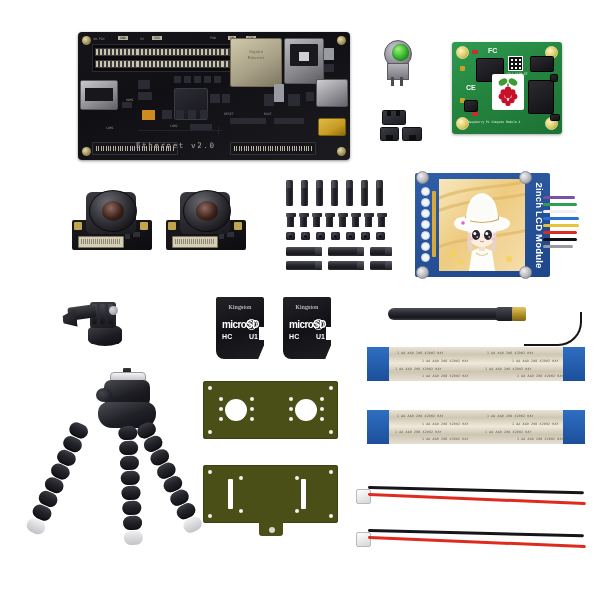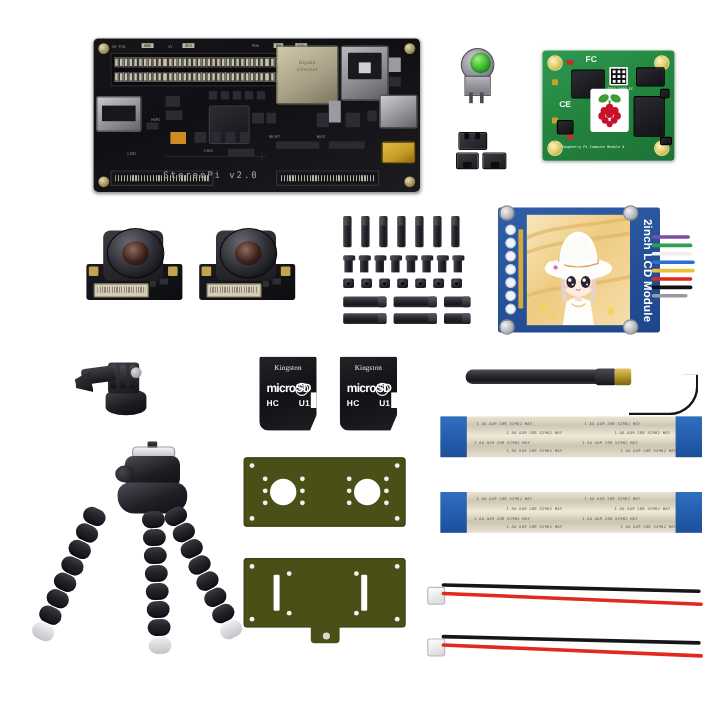--- a/index.html
+++ b/index.html
@@ -579,21 +579,21 @@
     <div class="smd" style="left:196px;top:86px;width:30px;height:6px;"></div>
     <div class="smd" style="left:112px;top:92px;width:22px;height:6px;"></div>
     <div class="trace" style="left:60px;top:98px;width:84px;height:1px;"></div>
     <div class="trace" style="left:140px;top:94px;width:1px;height:8px;"></div>
     <div class="silk" style="left:48px;top:66px;">HDMI</div>
     <div class="silk" style="left:28px;top:94px;">CAM1</div>
     <div class="silk" style="left:92px;top:92px;">CAM2</div>
     <div class="silk" style="left:146px;top:80px;">RESET</div>
     <div class="silk" style="left:186px;top:80px;">BOOT</div>
 
-    <div class="board-text">StereoPi v2.0</div>
+    <div class="board-text">Ethernet v2.0</div>
   </div>
 
   <div class="item" id="green-button">
     <div id="gb-cap">
       <div id="gb-led"></div>
     </div>
     <div id="gb-body"></div>
     <div class="gb-pin" style="left:11px;"></div>
     <div class="gb-pin" style="left:20px;"></div>
   </div>

